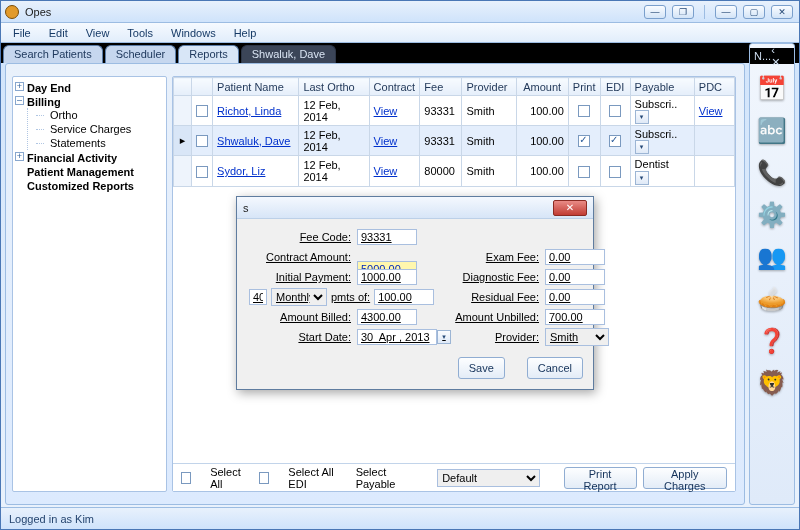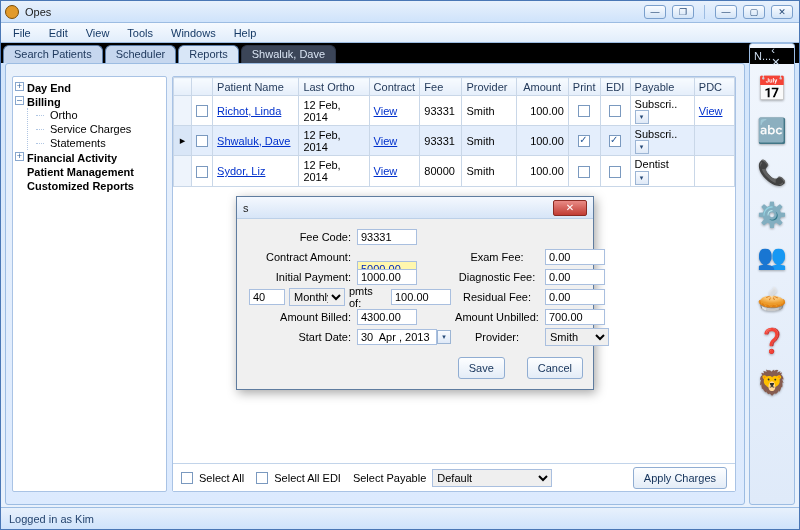--- a/index.html
+++ b/index.html
@@ -41,39 +41,39 @@
   table.grid th, table.grid td { border: 1px solid #c9d7e8; padding: 1px 4px; text-align: left; height: 18px; background: #fff; }
   table.grid th { background: linear-gradient(#f7fbff,#e5eefa); color: #1f3657; font-weight: normal; }
   table.grid tr.selhdr td { background: #e4eefc; }
   table.grid td.sel { background: #a9c7ee; }
   .lnk { color: #0030cc; text-decoration: underline; }
   .chk { width: 12px; height: 12px; border: 1px solid #7a99bf; background: #fff; display: inline-block; vertical-align: middle; position: relative; }
   .chk.on::after { content: "✓"; position: absolute; left: 0; top: -2px; font-size: 10px; color: #2a5b9a; }
   .ddarrow { display: inline-block; width: 14px; height: 14px; border: 1px solid #9cb5d4; background: linear-gradient(#fafcff,#dfe9f7); text-align: center; line-height: 12px; font-size: 7px; color: #274a77; vertical-align: middle; }
 
   .footerbar { position: absolute; left: 0; right: 0; bottom: 0; height: 28px; border-top: 1px solid #c2d4ea; display: flex; align-items: center; padding: 0 8px; background: #fff; }
-  .footerbar .chkrow { display: flex; align-items: center; gap: 6px; margin-right: 12px; }
+  .footerbar .chkrow { display: flex; align-items: center; gap: 19px; margin-right: 12px; }
   .footerbar select { height: 18px; width: 120px; border: 1px solid #a9bfdf; }
   .footerbar .spacer { flex: 1; }
   .footerbar button, .dialog button { height: 22px; padding: 0 10px; background: linear-gradient(#fdfeff,#e3ecf7); border: 1px solid #90add2; border-radius: 3px; color: #14325a; margin-left: 12px; }
 
   .statusbar { position: absolute; left: 0; right: 0; bottom: 0; height: 22px; background: linear-gradient(#e8f1fc,#cfe3fb); border-top: 1px solid #9cbce2; display: flex; align-items: center; padding: 0 8px; color: #25456f; }
 
   .sidetool { position: absolute; top: 42px; right: 4px; width: 46px; bottom: 24px; background: linear-gradient(#f1f6fd,#dfeaf9); border: 1px solid #9cbce2; border-radius: 3px; display: flex; flex-direction: column; align-items: center; padding-top: 4px; gap: 8px; }
   .sidetool .hdr { width: 100%; height: 16px; background: #000; color: #cddcef; font-size: 9px; display: flex; align-items: center; justify-content: space-between; padding: 0 4px; }
   .sidetool .ic { width: 34px; height: 34px; display: flex; align-items: center; justify-content: center; font-size: 24px; filter: drop-shadow(0 1px 1px rgba(0,0,0,.3)); }
 
   .dialog { position: absolute; left: 235px; top: 195px; width: 358px; background: #f0f0f0; border: 1px solid #5f7c9f; box-shadow: 2px 3px 10px rgba(0,0,0,.35); z-index: 10; }
   .dialog .dlg-title { height: 22px; background: linear-gradient(#f4f8fe,#d7e5f7); border-bottom: 1px solid #bcd0e8; display: flex; align-items: center; padding: 0 6px; }
   .dialog .dlg-title .t { flex: 1; color: #1a1a1a; }
   .dialog .close { width: 34px; height: 16px; background: linear-gradient(#e98b86,#c13c34); border: 1px solid #8a2a23; border-radius: 2px; color: #fff; text-align: center; line-height: 13px; font-size: 10px; }
   .dialog .body { padding: 8px 10px 10px; }
   .dialog .row { display: flex; align-items: center; height: 20px; }
   .dialog .lblcol { width: 110px; text-align: right; padding-right: 6px; }
-  .dialog .lblcol2 { width: 90px; text-align: center; padding-right: 6px; }
+  .dialog .lblcol2 { width: 90px; text-align: right; padding-right: 6px; }
   .dialog input[type=text] { height: 16px; border: 1px solid #a9bfdf; padding: 0 3px; background: #fff; }
   .dialog .ifee { width: 60px; }
   .dialog .ihl { background: #fff7ad !important; color: #0026b8; margin-top: 23px; }
   .dialog .btnrow { display: flex; justify-content: flex-end; gap: 10px; padding-top: 10px; }
   .dialog select { height: 18px; border: 1px solid #a9bfdf; }
 </style>
 </head>
 <body>
 
 <div class="titlebar">
@@ -229,51 +229,52 @@
       </div>
       <div class="chkrow">
         <span class="chk"></span>
         <span>Select All EDI</span>
       </div>
       <div class="chkrow">
         <span>Select Payable</span>
         <select><option>Default</option></select>
       </div>
       <div class="spacer"></div>
+      <button>Print Report</button>
       <button style="margin-left:6px">Apply Charges</button>
     </div>
   </div>
 </div>
 
 <div class="statusbar">
   <span>Logged in as Kim</span>
 </div>
 
 <div class="dialog">
   <div class="dlg-title">
     <span class="t">s</span>
     <span class="close">✕</span>
   </div>
   <div class="body">
-    <div style="display:flex; gap:4px;">
+    <div style="display:flex; gap:4px;text-decoration:underline;">
       <div style="flex:1;">
         <div class="row">
             <span class="lblcol">Fee Code:</span>
             <input type="text" class="ifee" value="93331" style="">
           </div>
         <div class="row">
             <span class="lblcol">Contract Amount:</span>
             <input type="text" class="ifee ihl" value="5000.00" style="">
           </div>
         <div class="row">
             <span class="lblcol">Initial Payment:</span>
             <input type="text" class="ifee" value="1000.00" style="">
           </div>
         <div class="row">
-          <input type="text" style="width: 36px; margin-left: 2px;" value="40">
+          <input type="text" style="width: 18px; margin-left: 2px;" value="40">
           <select style="width:56px;margin:0 4px"><option>Monthly</option></select>
           <span style="padding-right:4px">pmts of:</span>
           <input type="text" class="ifee" value="100.00" style="">
         </div>
         <div class="row">
             <span class="lblcol">Amount Billed:</span>
             <input type="text" class="ifee" value="4300.00" style="">
           </div>
         <div class="row">
             <span class="lblcol">Start Date:</span>

